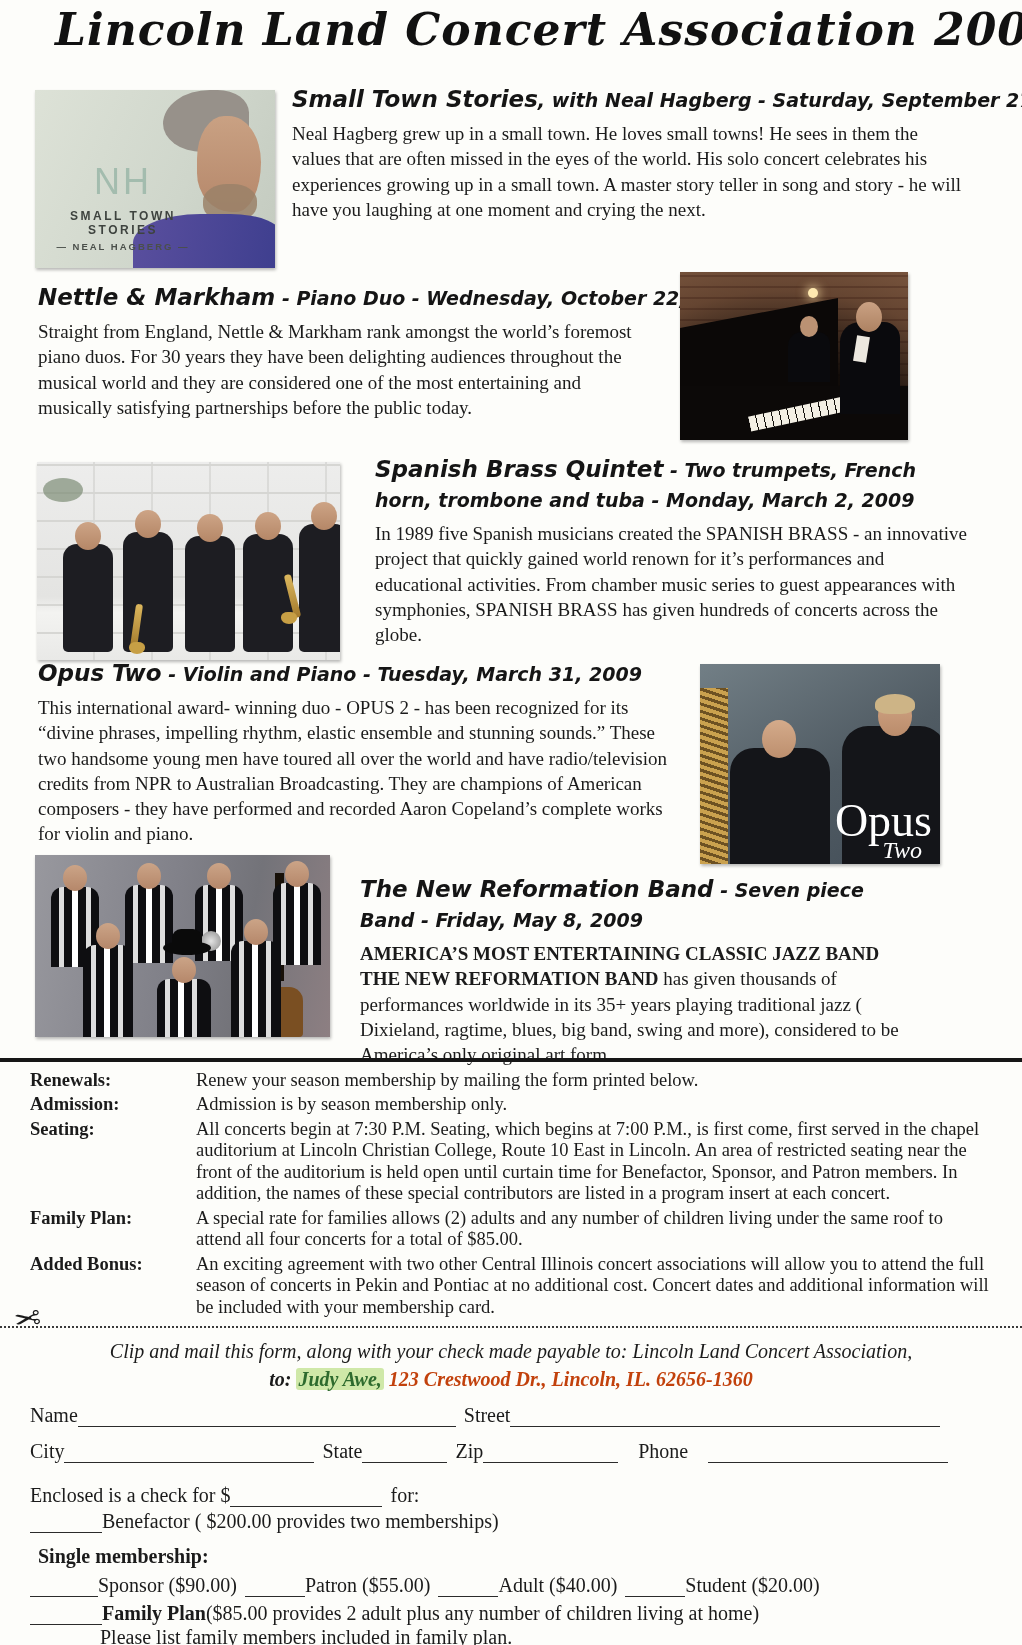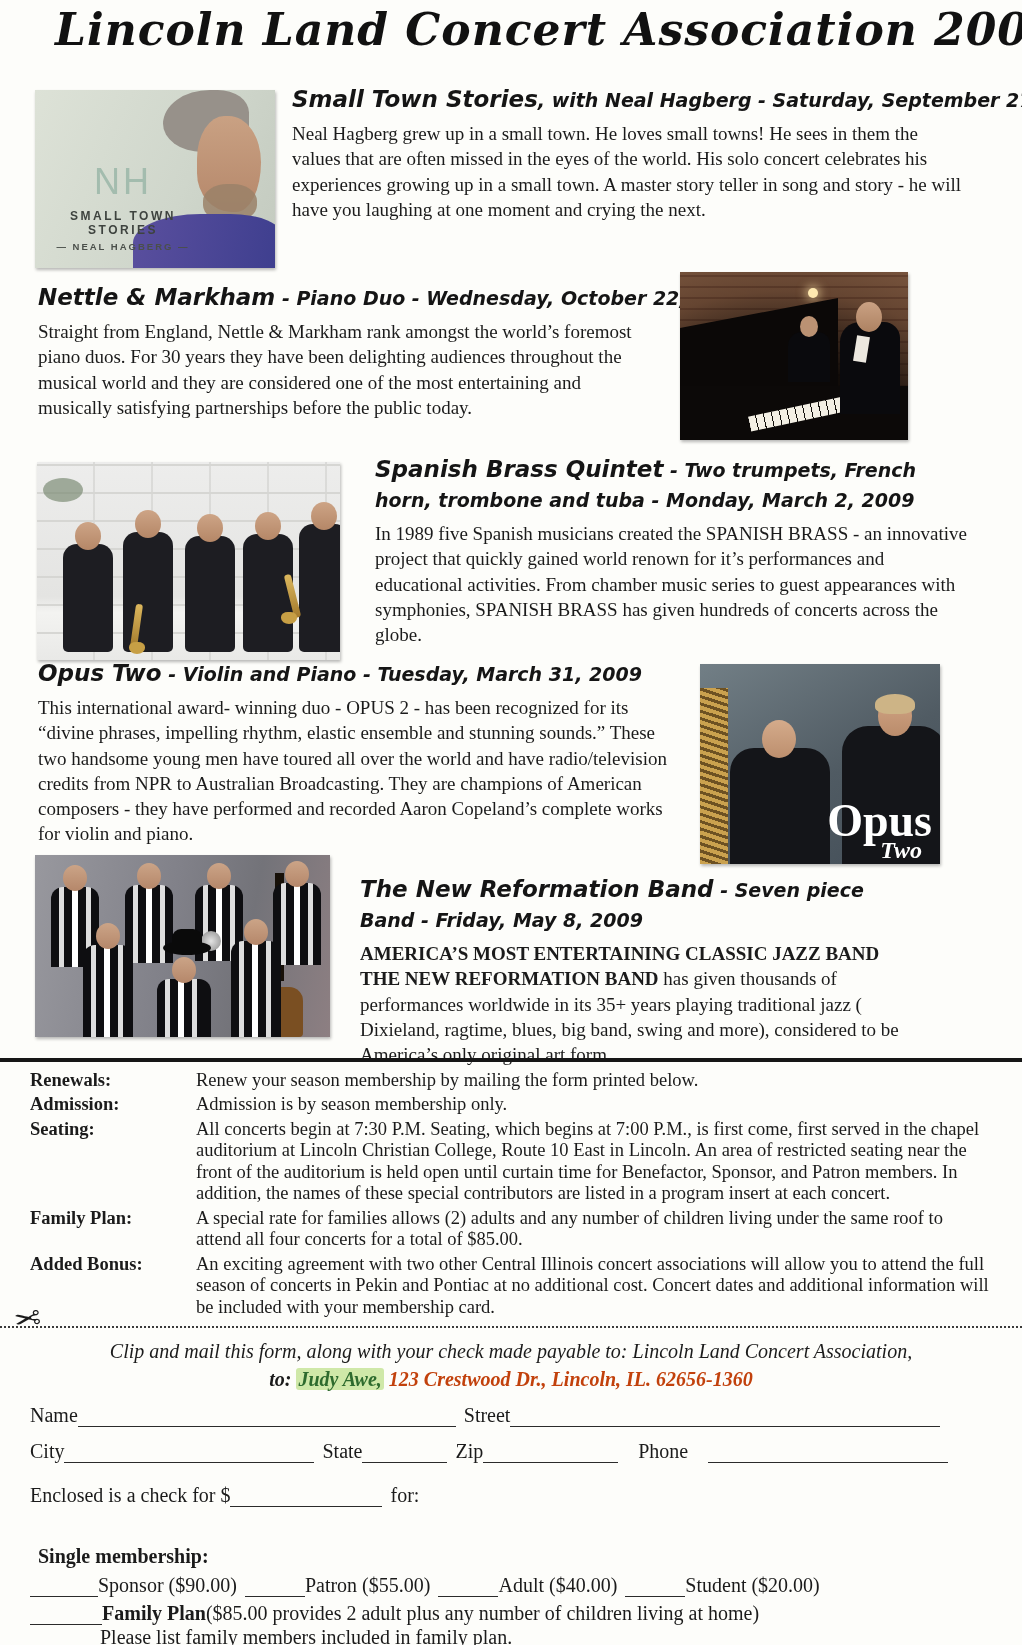--- a/index.html
+++ b/index.html
@@ -58,21 +58,21 @@
   .sb-wall{inset:0;background:repeating-linear-gradient(0deg,rgba(0,0,0,0) 0 26px,#d6d6d3 26px 28px),
            repeating-linear-gradient(90deg,rgba(0,0,0,0) 0 56px,rgba(205,205,202,.55) 56px 58px);}
   .sb-plant{left:6px;top:16px;width:40px;height:24px;background:#74856d;border-radius:50%;opacity:.65;}
   .sb-p{position:absolute;bottom:8px;width:50px;background:#1d1d22;border-radius:14px 14px 5px 5px;}
   .sb-h{position:absolute;width:26px;height:28px;background:linear-gradient(#cda486,#b58767);border-radius:50%;}
   .sb-t{position:absolute;width:7px;height:44px;background:linear-gradient(#dcb75d,#a37a2d);border-radius:3px;}
   .sb-bell{position:absolute;width:16px;height:12px;background:#c79f45;border-radius:50% 50% 60% 60%;}
 
   
   #s4-photo{left:700px;top:664px;width:240px;height:200px;
-            background:linear-gradient(150deg,#727f86,#505b63 55%,#434e58);font-weight:bold;}
+            background:linear-gradient(150deg,#727f86,#505b63 55%,#434e58);}
   .op-harp{left:0;top:24px;width:28px;height:176px;
            background:repeating-linear-gradient(18deg,#caa14e 0 4px,#6d5122 4px 7px);}
   .op-m1{left:30px;bottom:0;width:100px;height:116px;background:#141519;border-radius:24px 24px 0 0;}
   .op-h1{left:62px;bottom:106px;width:34px;height:38px;background:linear-gradient(#d4ab8b,#bd8f6e);border-radius:50%;}
   .op-m2{left:142px;bottom:0;width:104px;height:138px;background:#141519;border-radius:26px 26px 0 0;}
   .op-h2{left:178px;bottom:128px;width:34px;height:40px;background:linear-gradient(#d2a585,#ba8c6b);border-radius:50%;}
   .op-hair2{left:175px;bottom:150px;width:40px;height:20px;background:#cdb486;border-radius:50% 50% 35% 35%;}
   .op-text{position:absolute;right:8px;bottom:4px;color:#fff;text-align:right;line-height:.85;
            font-family:"Liberation Serif",serif;}
   .op-opus{font-size:46px;}
@@ -287,20 +287,24 @@
     <span class="bl" style="width:240px;"></span>
   </div>
 
   <div class="frow" id="frow-check">
     <span class="flabel">Enclosed is a check for $</span>
     <span class="bl" style="width:152px;"></span>
     <span class="gap8"></span>
     <span class="flabel">for:</span>
   </div>
 
+  <div class="frow" id="frow-benefactor">
+    <span class="bl" style="width:72px;"></span>
+    <span class="flabel">Benefactor ( $200.00 provides two memberships)</span>
+  </div>
 
   <div class="frow" id="frow-single">Single membership:</div>
 
   <div class="frow" id="frow-options">
     <span class="bl" style="width:68px;"></span>
     <span class="flabel">Sponsor ($90.00)</span>
     <span class="gap8"></span>
     <span class="bl" style="width:60px;"></span>
     <span class="flabel">Patron ($55.00)</span>
     <span class="gap8"></span>

